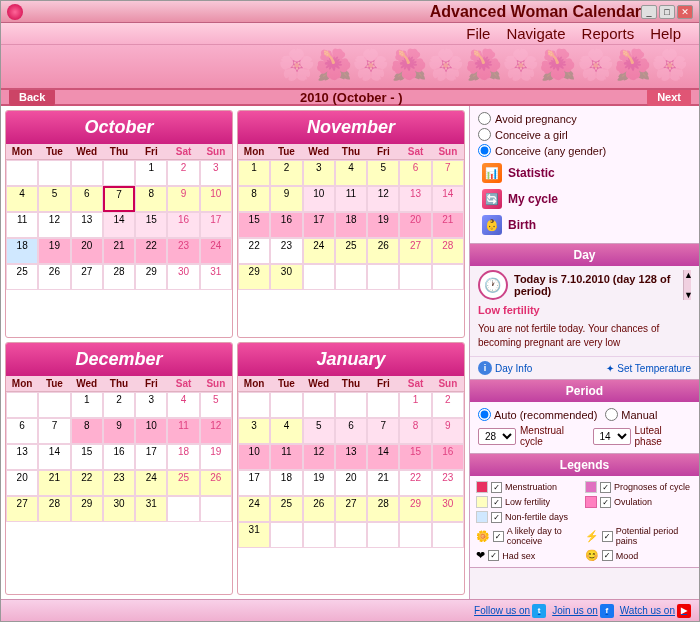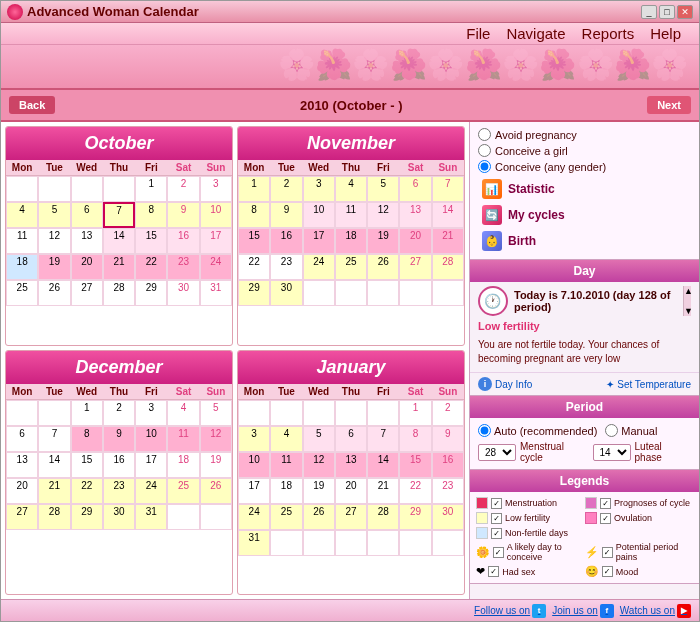--- a/index.html
+++ b/index.html
@@ -2,33 +2,33 @@
 <html><head>
   <meta charset="utf-8">
   <style>
     * { margin: 0; padding: 0; box-sizing: border-box; }
     body { font-family: Arial, sans-serif; font-size: 11px; background: #d0d0d0; width: 700px; height: 622px; overflow: hidden; }
     
     .window { width: 700px; height: 622px; background: #f0f0f0; border: 1px solid #999; display: flex; flex-direction: column; }
     
     .title-bar { background: linear-gradient(to bottom, #f8c8d8, #e890a8); height: 22px; display: flex; align-items: center; padding: 0 6px; border-bottom: 1px solid #c06080; }
     .title-bar-icon { width: 16px; height: 16px; margin-right: 4px; background: radial-gradient(circle, #ff6699, #cc0044); border-radius: 50%; }
-    .title-bar-text { font-size: 13px; font-weight: bold; color: #600; flex: 1; }
+    .title-bar-text { font-size: 16px; font-weight: bold; color: #600; flex: 1; text-align: right; }
     .title-bar-buttons { display: flex; gap: 2px; }
     .tb-btn { width: 16px; height: 14px; border: 1px solid #999; border-radius: 2px; background: #e0e0e0; cursor: pointer; font-size: 9px; display: flex; align-items: center; justify-content: center; }
     .tb-btn.close { background: #e06060; color: white; }
     
     .menu-bar { background: linear-gradient(to bottom, #ffd0e0, #f8b0cc); height: 22px; display: flex; align-items: center; padding: 0 10px; border-bottom: 1px solid #e090b0; }
     .menu-item { padding: 2px 8px; font-size: 15px; color: #600; cursor: pointer; }
     .menu-spacer { flex: 1; }
     
     .header-decoration { background: linear-gradient(to bottom, #f8b0cc, #f090b0); height: 45px; position: relative; overflow: hidden; border-bottom: 2px solid #cc5577; }
     .decoration-pattern { position: absolute; right: 10px; top: 2px; font-size: 30px; color: rgba(255,255,255,0.3); }
     
-    .nav-bar { background: #f090b0; height: 32px; display: flex; align-items: center; padding: 0 8px; border-bottom: 2px solid #cc5577; }
+    .nav-bar { background: #f090b0; height: 16px; display: flex; align-items: center; padding: 0 8px; border-bottom: 2px solid #cc5577; }
     .nav-back-btn { background: #cc4466; color: white; border: none; padding: 3px 10px; border-radius: 3px; cursor: pointer; font-size: 11px; font-weight: bold; }
     .nav-title { flex: 1; text-align: center; font-size: 13px; font-weight: bold; color: #600; }
     .nav-next-btn { background: #e05575; color: white; border: none; padding: 3px 10px; border-radius: 3px; cursor: pointer; font-size: 11px; font-weight: bold; text-align: center; }
     
     .main-content { display: flex; flex: 1; overflow: hidden; }
     
     .calendar-area { flex: 1; background: white; overflow-y: auto; padding: 4px; display: grid; grid-template-columns: 1fr 1fr; grid-template-rows: auto auto; gap: 4px; }
     
     .month-block { border: 1px solid #e0a0b0; border-radius: 3px; overflow: hidden; }
     .month-header { background: linear-gradient(to bottom, #f050a0, #cc2080); color: white; text-align: center; font-size: 18px; font-weight: bold; padding: 6px 0; font-style: italic; }
@@ -333,21 +333,21 @@
               <span>Conceive (any gender)</span>
             </label>
           </div>
           <div class="goal-links">
             <div class="goal-link-item">
               <div class="goal-link-icon" style="background: linear-gradient(135deg,#ff9030,#ff6000); border-radius:3px; color:white; font-size:11px;">📊</div>
               <span class="goal-link-text">Statistic</span>
             </div>
             <div class="goal-link-item">
               <div class="goal-link-icon" style="background: linear-gradient(135deg,#ff6090,#cc2060); border-radius:3px; color:white; font-size:11px;">🔄</div>
-              <span class="goal-link-text">My cycles</span>
+              <span class="goal-link-text">My cycle</span>
             </div>
             <div class="goal-link-item">
               <div class="goal-link-icon" style="background: linear-gradient(135deg,#8090ff,#5060cc); border-radius:3px; color:white; font-size:11px;">👶</div>
               <span class="goal-link-text">Birth</span>
             </div>
           </div>
         </div>
       </div>
 
       <div class="panel-section">

